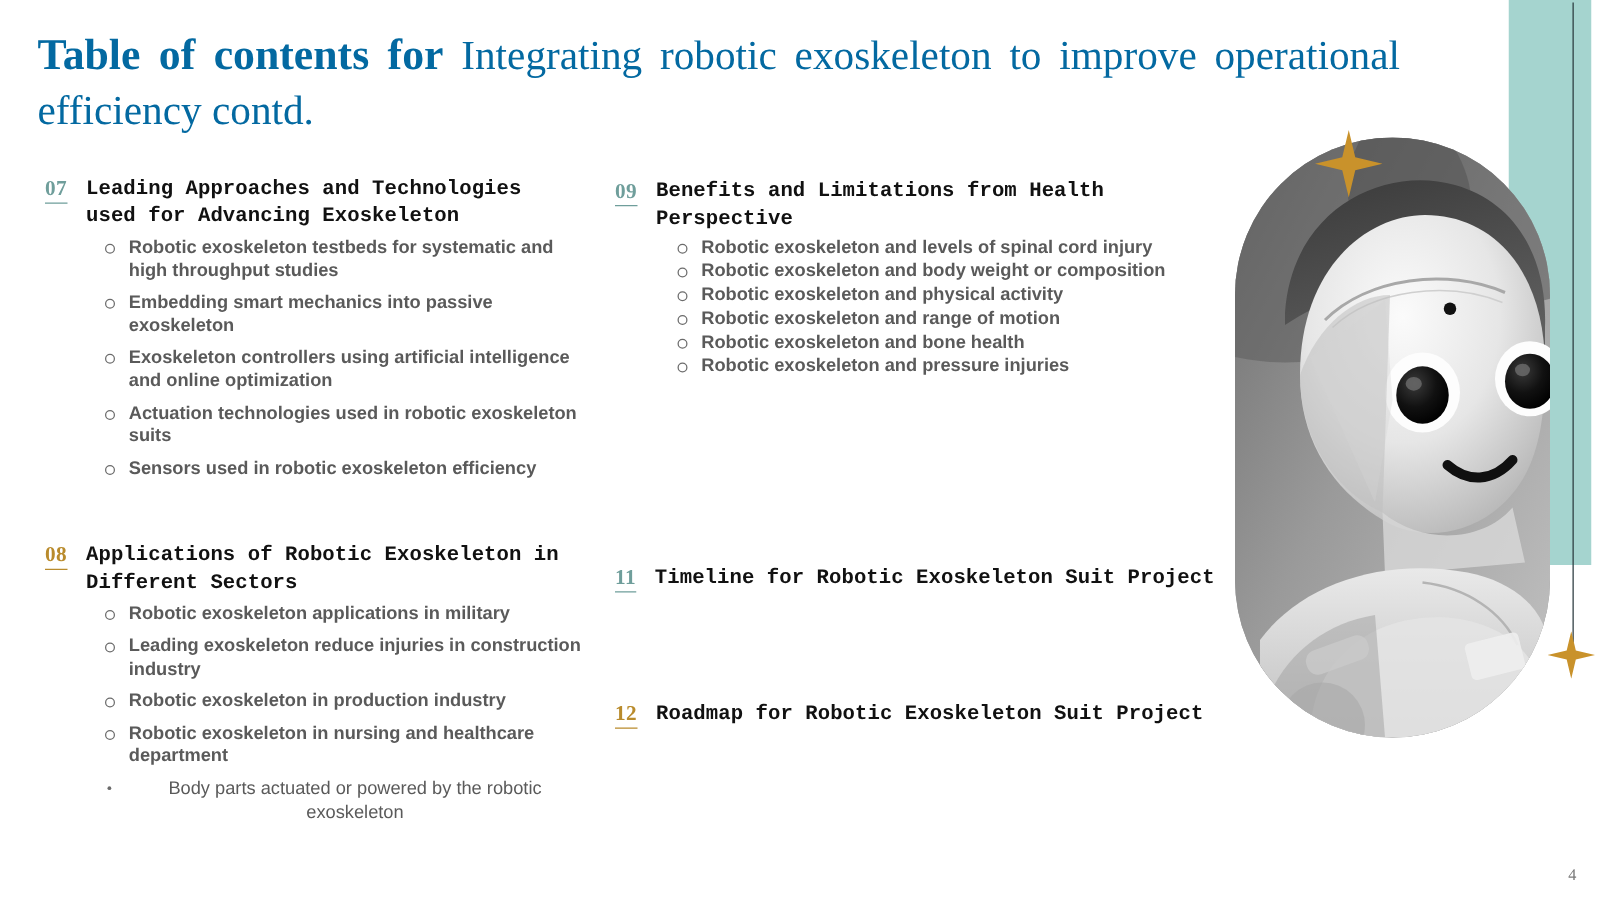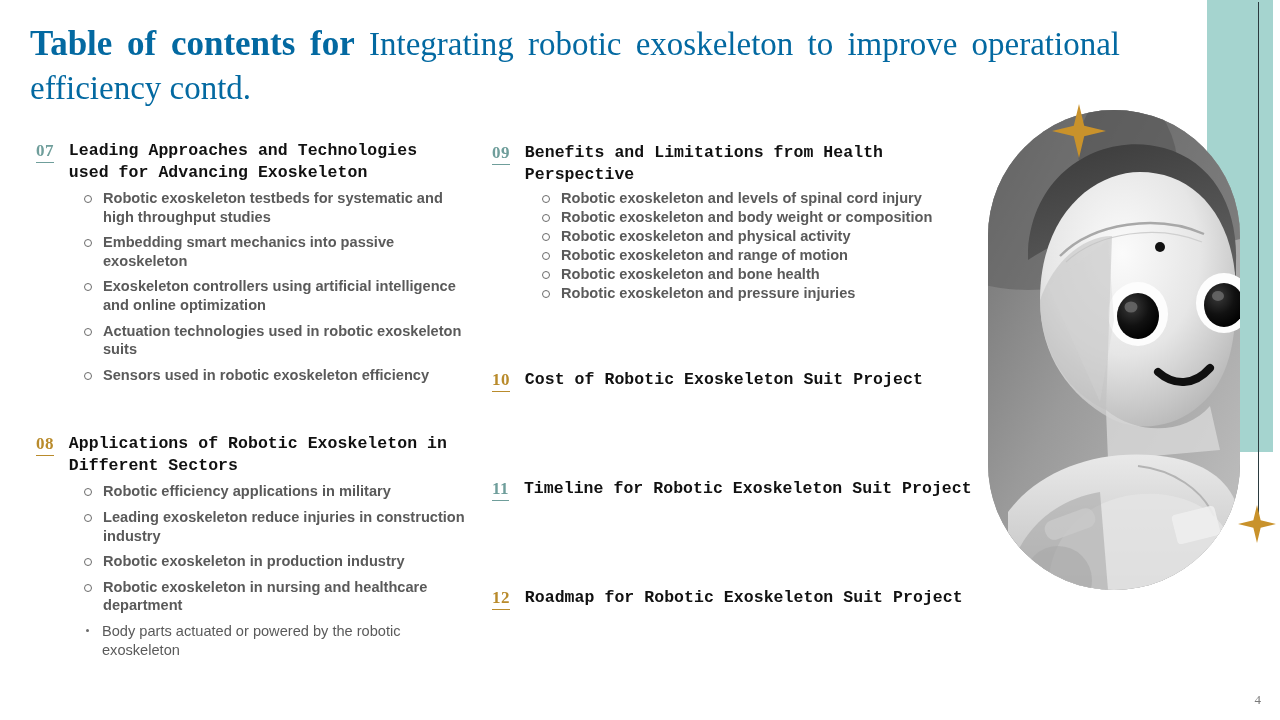--- a/index.html
+++ b/index.html
@@ -259,26 +259,26 @@
   </div>
 
   <div style="height:42px;"></div>
 
   <div class="entry">
     <div class="entry-head">
       <span class="num gold">08</span>
       <span class="heading">Applications of Robotic Exoskeleton in Different Sectors</span>
     </div>
     <ul class="bullets">
-      <li>Robotic efficiency applications in military</li>
+      <li>Robotic exoskeleton applications in military</li>
       <li>Leading exoskeleton reduce injuries in construction industry</li>
       <li>Robotic exoskeleton in production industry</li>
       <li>Robotic exoskeleton in nursing and healthcare department</li>
     </ul>
-    <ul class="subbullets" style="margin-left:46px;">
+    <ul class="subbullets" style="margin-left:46px;text-align:center;">
       <li>Body parts actuated or powered by the robotic exoskeleton</li>
     </ul>
   </div>
 
 </div>
 
 <div class="col col-right">
 
   <div class="entry">
     <div class="entry-head">
@@ -290,26 +290,20 @@
       <li>Robotic exoskeleton and body weight or composition</li>
       <li>Robotic exoskeleton and physical activity</li>
       <li>Robotic exoskeleton and range of motion</li>
       <li>Robotic exoskeleton and bone health</li>
       <li>Robotic exoskeleton and pressure injuries</li>
     </ul>
   </div>
 
   <div class="spacer-10"></div>
 
-  <div class="entry">
-    <div class="entry-head">
-      <span class="num gold">10</span>
-      <span class="heading">Cost of Robotic Exoskeleton Suit Project</span>
-    </div>
-  </div>
 
   <div class="spacer-11"></div>
 
   <div class="entry">
     <div class="entry-head">
       <span class="num teal">11</span>
       <span class="heading">Timeline for Robotic Exoskeleton Suit Project</span>
     </div>
   </div>
 

